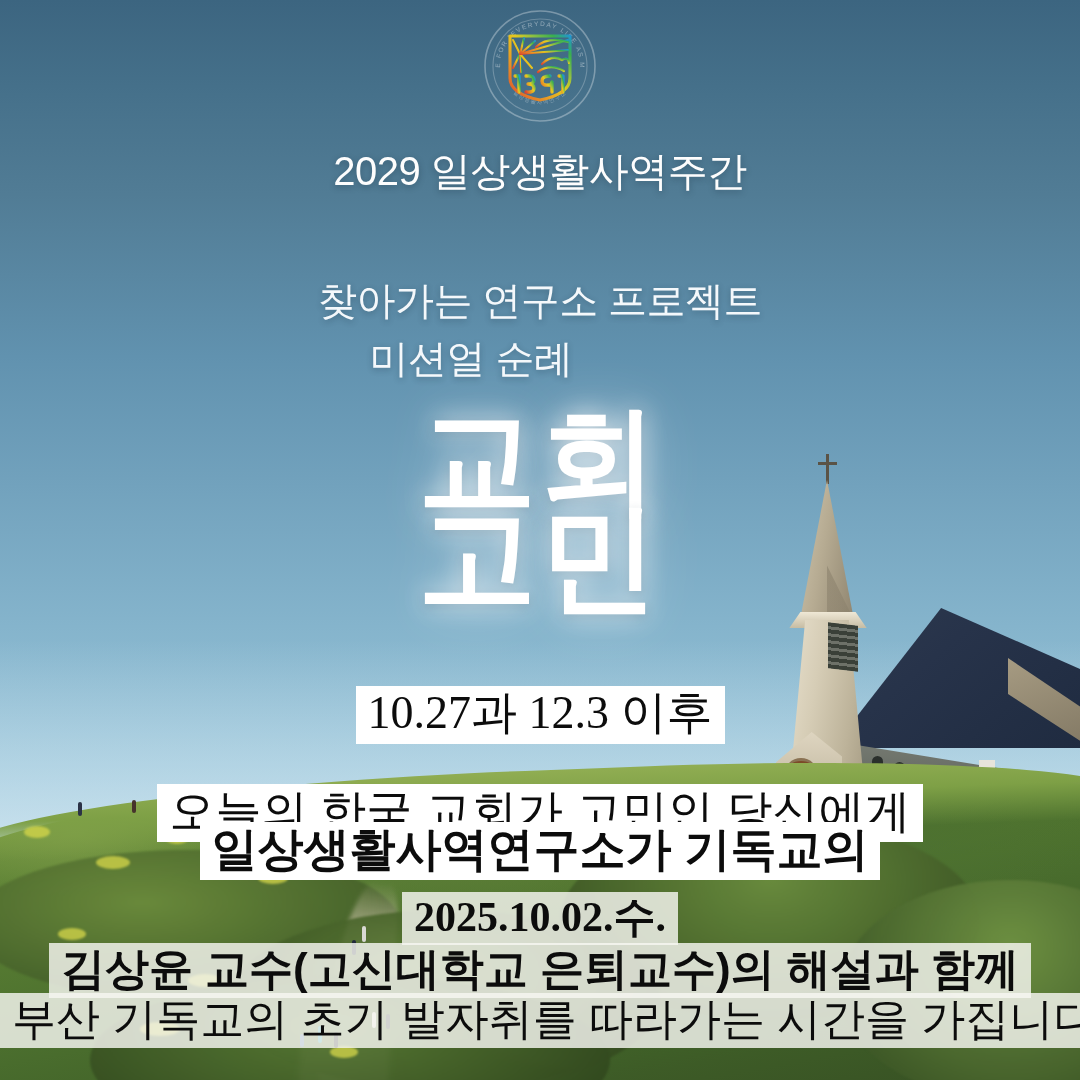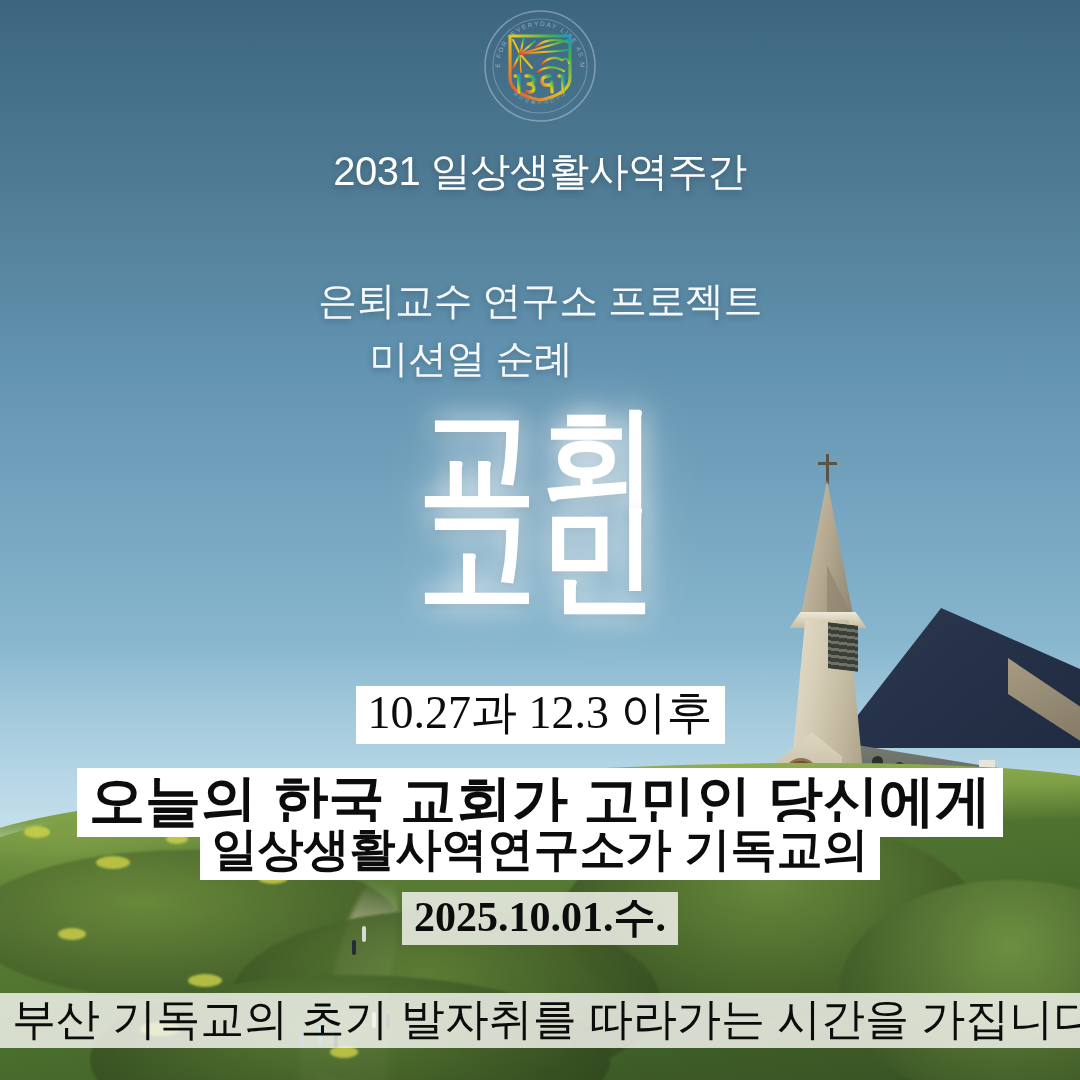--- a/index.html
+++ b/index.html
@@ -198,21 +198,21 @@
     padding:2px 12px 5px 12px;
     line-height:1.1;
     white-space:nowrap;
   }
   .band-white span{background:#ffffff;}
   .band-soft span{background:rgba(246,246,241,.82);}
 
   .m1{top:686px;}
   .m1 span{font-size:46px;font-family:"Liberation Serif","DejaVu Serif",serif;}
   .m2{top:768px;}
-  .m2 span{font-size:56px;font-weight:700;}
+  .m2 span{font-size:46px;font-weight:400;margin-top:16px;}
   .m3{top:822px;}
   .m3 span{font-size:46px;font-weight:700;}
 
   .d1{top:892px;}
   .d1 span{font-size:42px;font-weight:700;font-family:"Liberation Serif","DejaVu Serif",serif;}
   .d2{top:943px;}
   .d2 span{font-size:44px;font-weight:700;}
   .d3{top:993px;}
   .d3 span{font-size:44px;font-weight:400;}
 </style>
@@ -336,39 +336,42 @@
         <path d="M35,70 L39,70 L39,86"></path>
         <path d="M46,70 Q54,69 54,74 Q54,78 48,78 Q54,78 54,82 Q54,87 46,86"></path>
         <path d="M70,70 Q62,70 62,75 Q62,80 69,79 Q71,79 72,76 L72,86"></path>
         <path d="M79,70 L83,70 L83,86"></path>
       </g>
     </svg>
   </div>
 
   <div class="content">
 
-    <div class="l-week">2031 일상생활사역주간</div>
-    <div class="l-sub1">은퇴교수 연구소 프로젝트</div>
+    <div class="l-week">2029 일상생활사역주간</div>
+    <div class="l-sub1">찾아가는 연구소 프로젝트</div>
     <div class="l-sub2">미션얼 순례</div>
 
     <div class="l-big l-big1">교회</div>
     <div class="l-big l-big2">고민</div>
 
 
     <div class="band band-white m1">
       <span>10.27과 12.3 이후</span>
     </div>
     <div class="band band-white m2">
       <span>오늘의 한국 교회가 고민인 당신에게</span>
     </div>
     <div class="band band-white m3">
       <span>일상생활사역연구소가 기독교의</span>
     </div>
 
     <div class="band band-soft d1">
-      <span>2025.10.01.수.</span>
+      <span>2025.10.02.수.</span>
+    </div>
+    <div class="band band-soft d2">
+      <span>김상윤 교수(고신대학교 은퇴교수)의 해설과 함께</span>
     </div>
     <div class="band band-soft d3">
       <span>부산 기독교의 초기 발자취를 따라가는 시간을 가집니다.</span>
     </div>
 
   </div>
 </div>
 
 </body></html>

